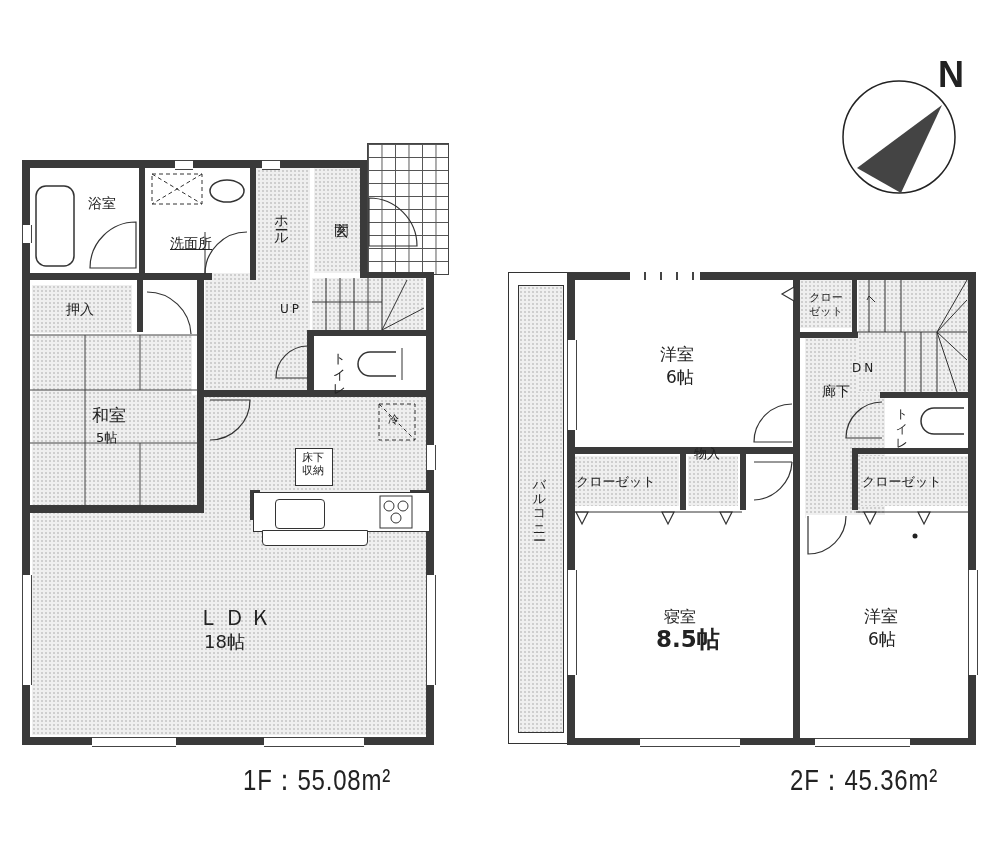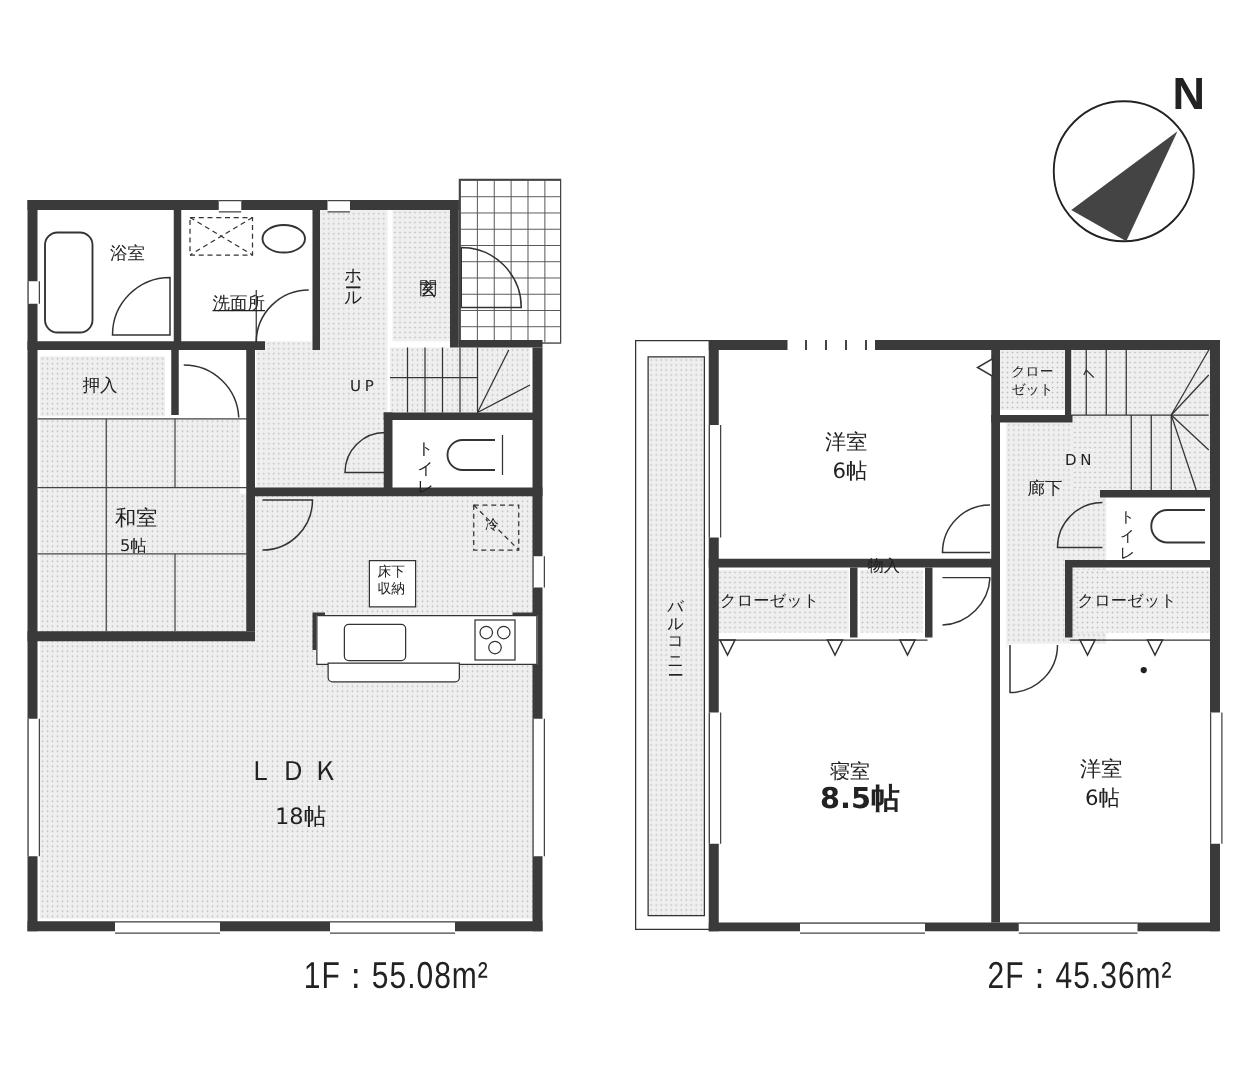--- a/index.html
+++ b/index.html
@@ -152,21 +152,21 @@
   <div class="lbl" style="left:88px;top:194px;font-size:14px;">浴室</div>
   <div class="lbl" style="left:170px;top:234px;font-size:14px;text-decoration:underline;">洗面所</div>
   <div class="vlbl" style="left:273px;top:205px;">ホール</div>
   <div class="vlbl" style="left:333px;top:212px;">玄関</div>
   <div class="lbl" style="left:66px;top:300px;font-size:14px;">押入</div>
   <div class="lbl" style="left:280px;top:300px;font-size:12px;letter-spacing:3px;">UP</div>
   <div class="vlbl" style="left:330px;top:344px;font-size:13px;">トイレ</div>
   <div class="lbl" style="left:92px;top:406px;font-size:17px;">和室</div>
   <div class="lbl" style="left:96px;top:428px;font-size:13px;">5帖</div>
   <div class="lbl" style="left:198px;top:608px;font-size:22px;letter-spacing:4px;">ＬＤＫ</div>
-  <div class="lbl" style="left:220px;top:632px;font-size:18px;margin-top:12px;">18帖</div>
+  <div class="lbl" style="left:204px;top:632px;font-size:18px;">18帖</div>
 </div>
 
 <div class="area" style="left:243px;top:760px;">1F：55.08m²</div>
 
 <div class="abs" style="left:0;top:0;width:999px;height:760px;">
 
   <div class="abs" style="left:508px;top:272px;width:62px;height:472px;background:#fff;border:1.5px solid #333;box-sizing:border-box;"></div>
   <div class="room stipple" style="left:518px;top:285px;width:46px;height:448px;border:1px solid #333;"></div>
   <div class="vlbl" style="left:530px;top:470px;font-size:13px;">バルコニー</div>
 

